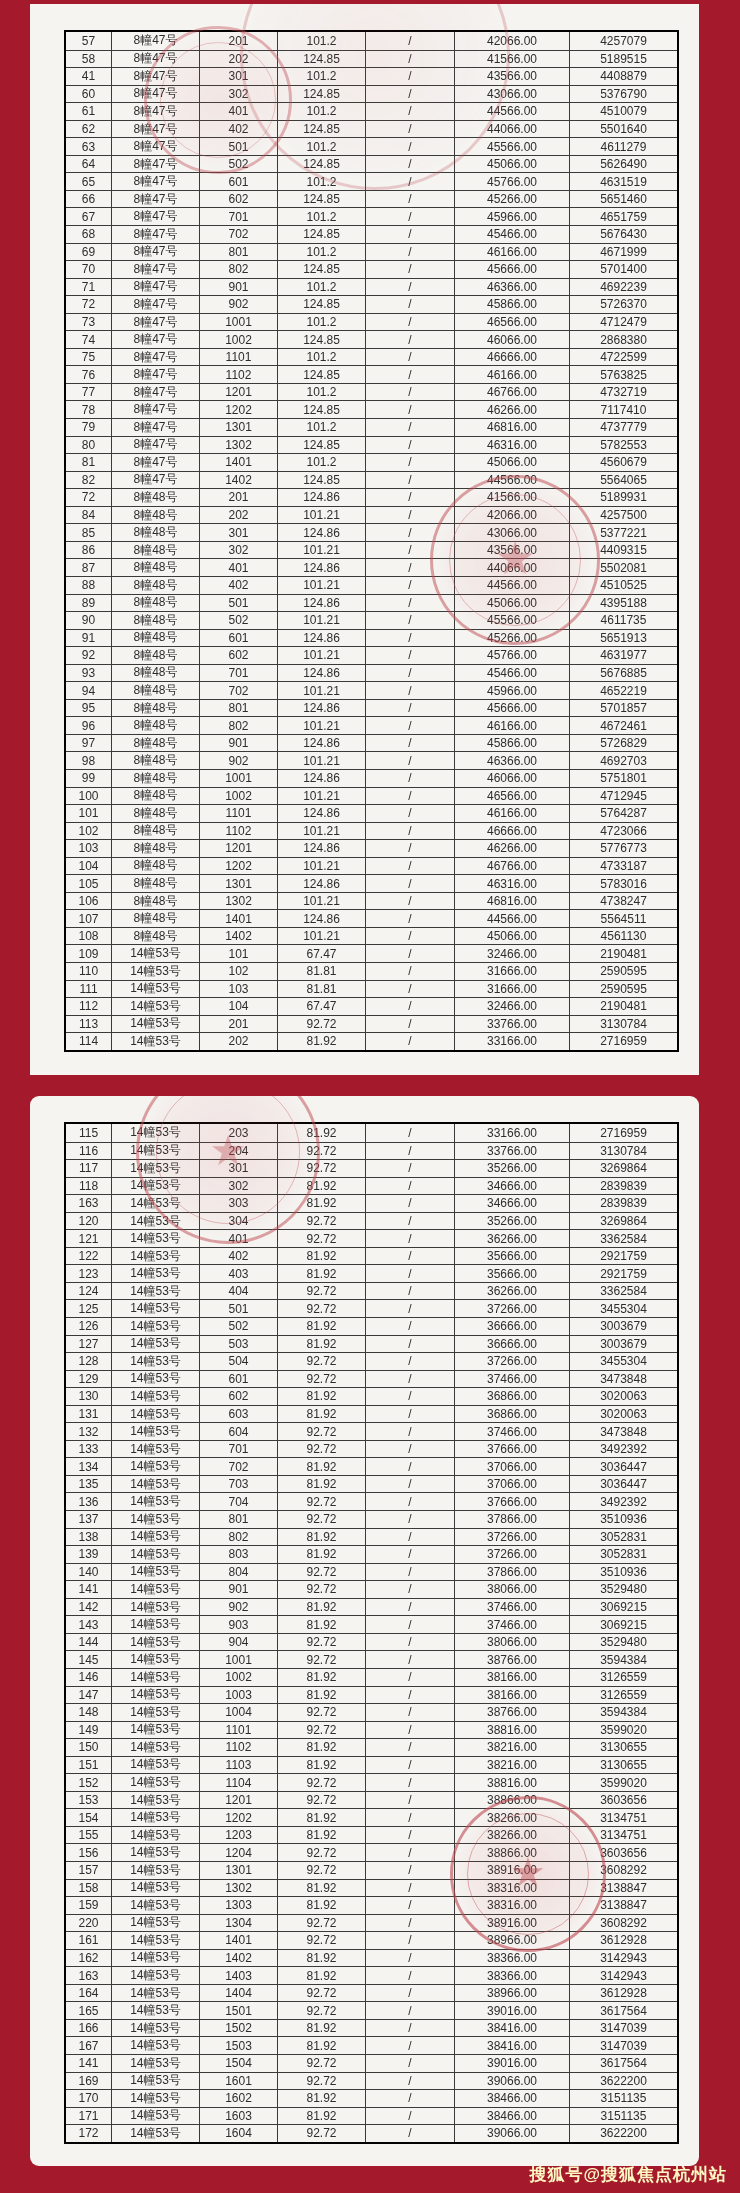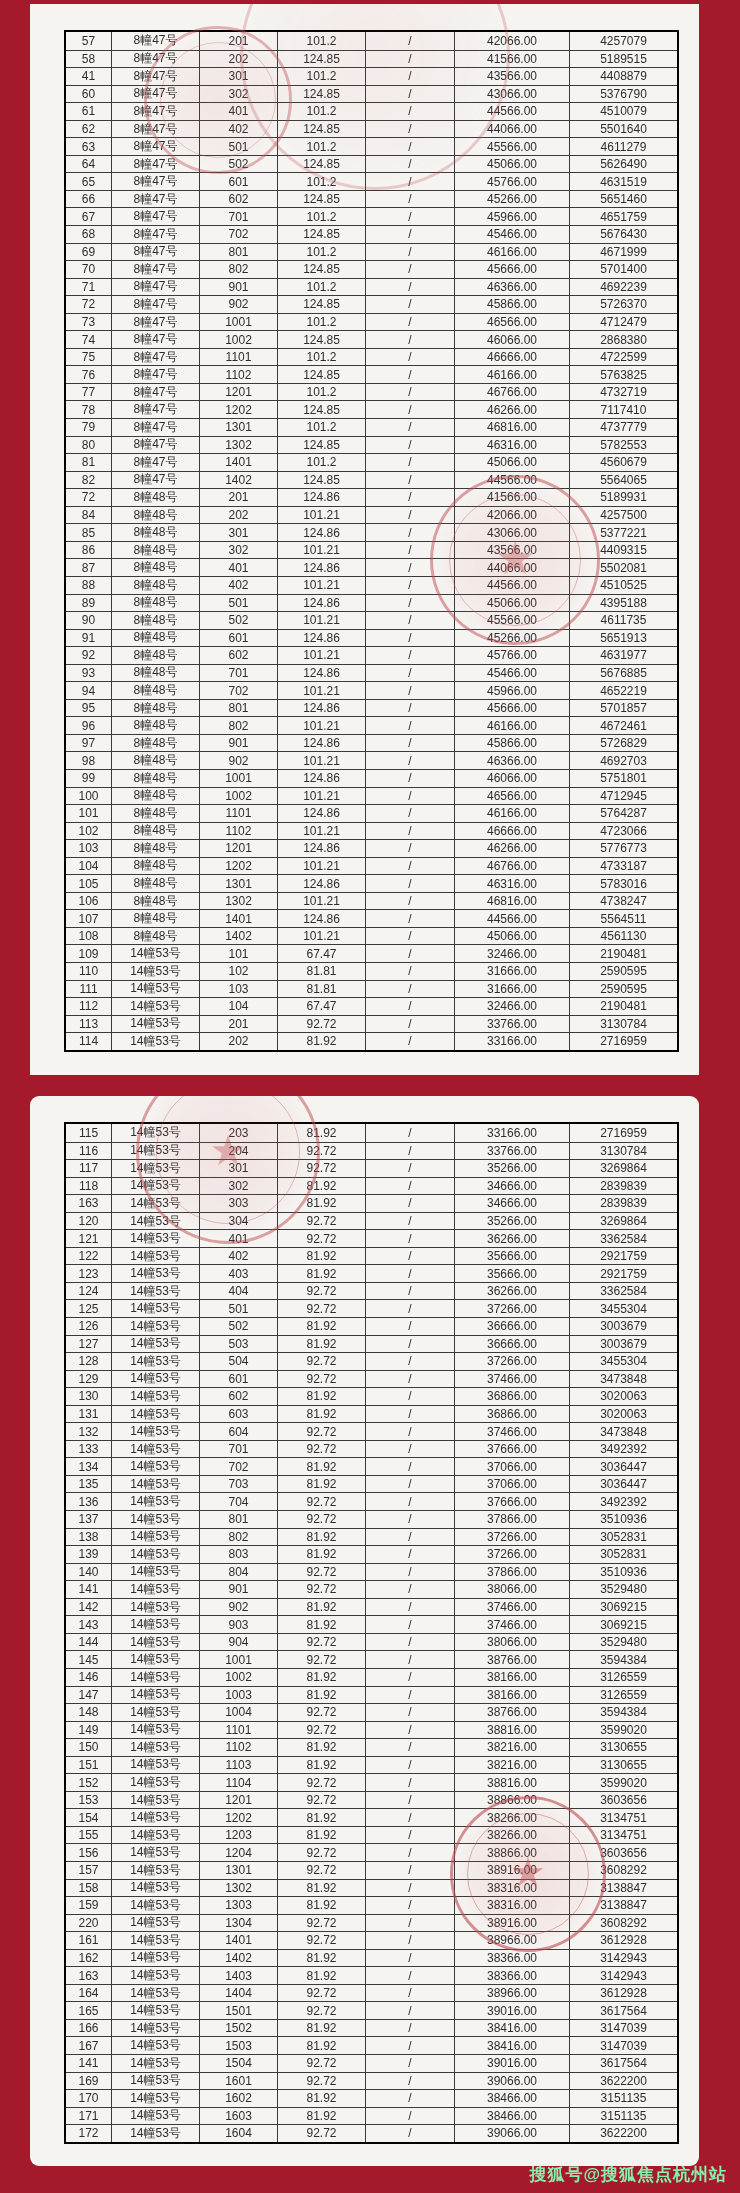--- a/index.html
+++ b/index.html
@@ -21,21 +21,21 @@
   .c5{width:115px;}
   .c6{width:108px;}
   
   .stamp{position:absolute;border-radius:50%;color:#bf4a52;pointer-events:none;}
   .stamp .haze{position:absolute;inset:-14%;border-radius:50%;
     background:radial-gradient(closest-side,rgba(213,92,98,.24),rgba(213,92,98,.10) 58%,rgba(213,92,98,0) 76%);}
   .stamp .ring{position:absolute;inset:0;border-radius:50%;border:3px solid currentColor;}
   .stamp .ring2{position:absolute;inset:11%;border-radius:50%;border:1.5px solid currentColor;opacity:.75;}
   .stamp .star{position:absolute;left:50%;top:50%;transform:translate(-50%,-54%);opacity:.8;}
   .watermark{position:absolute;top:2163px;right:13px;font-size:17px;font-weight:600;
-    letter-spacing:1px;color:#86efac;z-index:6;}
+    letter-spacing:1px;color:#fef9c3;z-index:6;}
 </style>
 </head>
 <body>
 
 <div class="root">
 
   <div class="page page1">
     <div class="ptable">
         <div class="trow">
           <div class="tcell c0">57</div>

